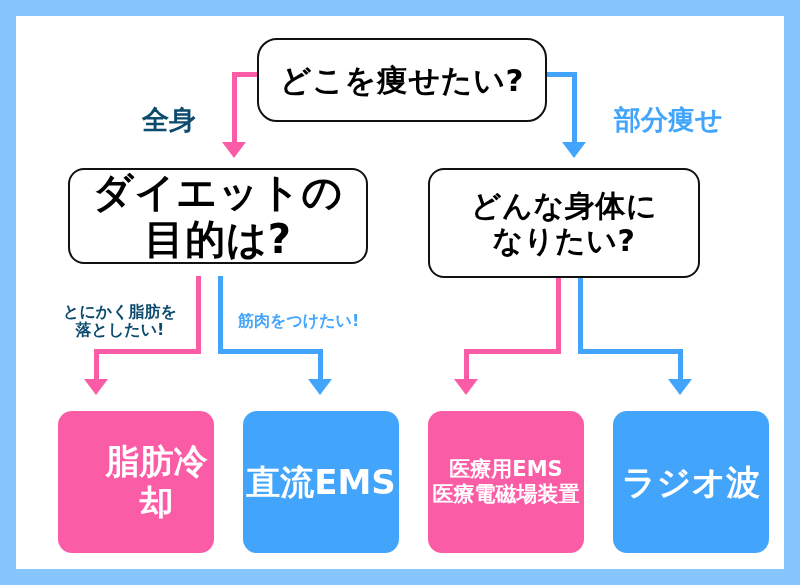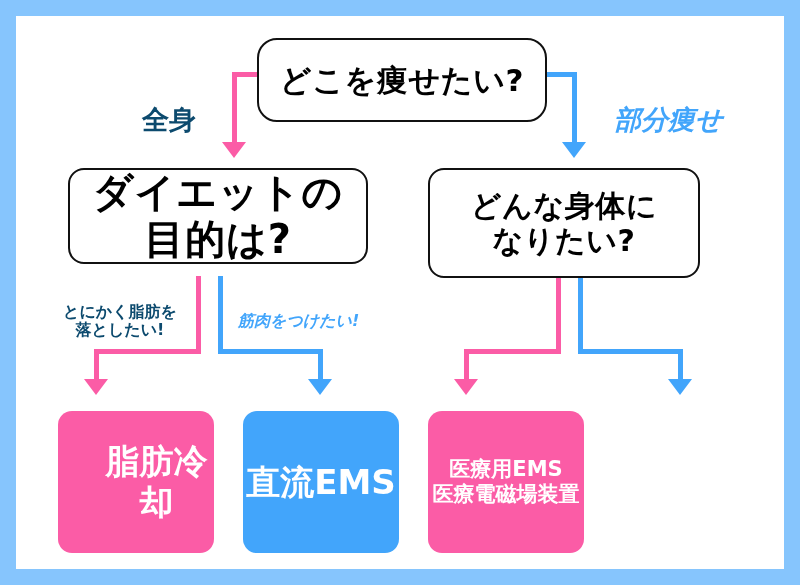--- a/index.html
+++ b/index.html
@@ -102,21 +102,21 @@
     font-weight: bold;
     line-height: 1.15;
     white-space: pre-line;
     z-index: 4;
   }
   .label-pink { color: #0c4a6e; }
   .label-blue { color: #42a5fb; }
   .label-big  { font-size: 27px; }
   .label-small{ font-size: 16px; }
   .ta-center  { text-align: center; }
-  .ta-left    { text-align: left; font-style: italic; }
+  .ta-left    { text-align: left; }
 
   #label-root-left  { left: 107px; top: 88px; width: 92px; }
   #label-root-right { left: 598px; top: 88px; width: 150px; }
 
   #label-l1 { left: 34px;  top: 287px; width: 140px; }
   #label-l2 { left: 222px; top: 296px; width: 160px; }
   #label-r1 { left: 398px; top: 296px; width: 170px; }
   #label-r2 { left: 592px; top: 287px; width: 175px; }
 
   
@@ -198,15 +198,18 @@
     <div class="card card-pink" id="card-1">
       <span class="card-text">脂肪冷却</span>
     </div>
     <div class="card card-blue" id="card-2">
       <span class="card-text">直流EMS</span>
     </div>
     <div class="card card-pink" id="card-3">
       <span class="card-text">医療用EMS
 医療電磁場装置</span>
     </div>
+    <div class="card card-blue" id="card-4">
+      <span class="card-text">ラジオ波</span>
+    </div>
 
   </div>
 </div>
 
 </body></html>

